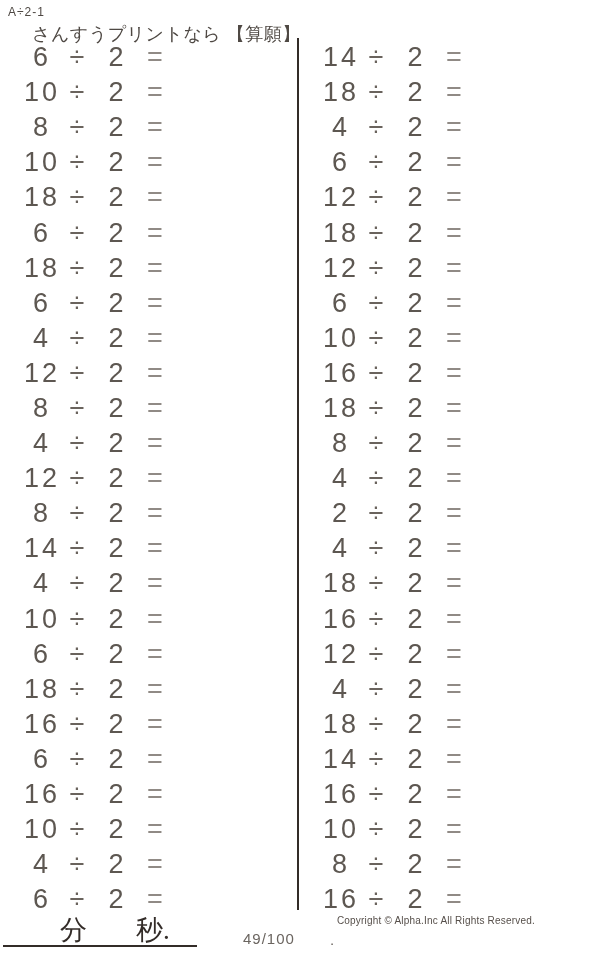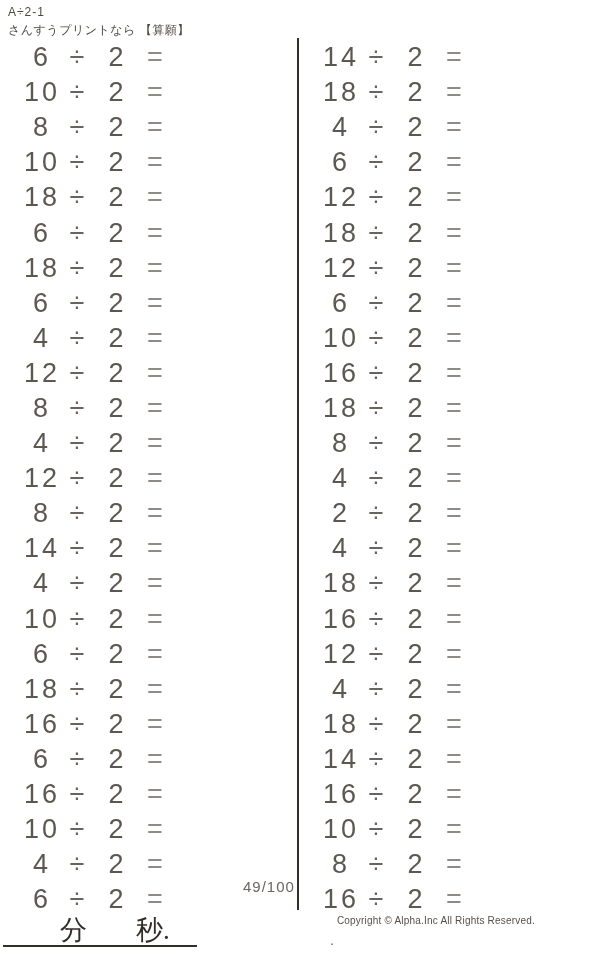--- a/index.html
+++ b/index.html
@@ -8,21 +8,21 @@
     position: relative;
     width: 544px;
     height: 954px;
     background: #ffffff;
     font-family: "Liberation Sans", sans-serif;
     overflow: hidden;
     text-decoration: underline;
   }
   .header { position: absolute; top: 5px; left: 8px; color: #4e4843; }
   .code { font-size: 12px; letter-spacing: 1px; }
-  .subtitle { font-size: 12px; margin-top: 3px; letter-spacing: 0.5px; }
+  .subtitle { font-size: 18px; margin-top: 3px; letter-spacing: 0.5px; margin-left: 24px; }
 
   .divider {
     position: absolute;
     left: 297px; top: 38px;
     width: 2px; height: 872px;
     background: #332c28;
   }
 
   .col { position: absolute; top: 40px; width: 290px; }
   .col-left { left: 0; }
@@ -48,21 +48,21 @@
     border-bottom: 2px solid #332c28;
     font-family: "Liberation Serif", "DejaVu Serif", serif;
     color: #332c28;
   }
   .kanji { position: absolute; bottom: 1px; font-size: 27px; line-height: 1; }
   .min { left: 57px; }
   .sec { left: 133px; }
 
   .page-num {
     position: absolute;
-    left: 243px; top: 878px;
+    left: 243px; top: 930px;
     font-size: 15px;
     color: #6b6560;
     letter-spacing: 1px;
   }
   .stray-dot {
     position: absolute;
     left: 330px; top: 931px;
     font-size: 15px;
     color: #6b6560;
   }

